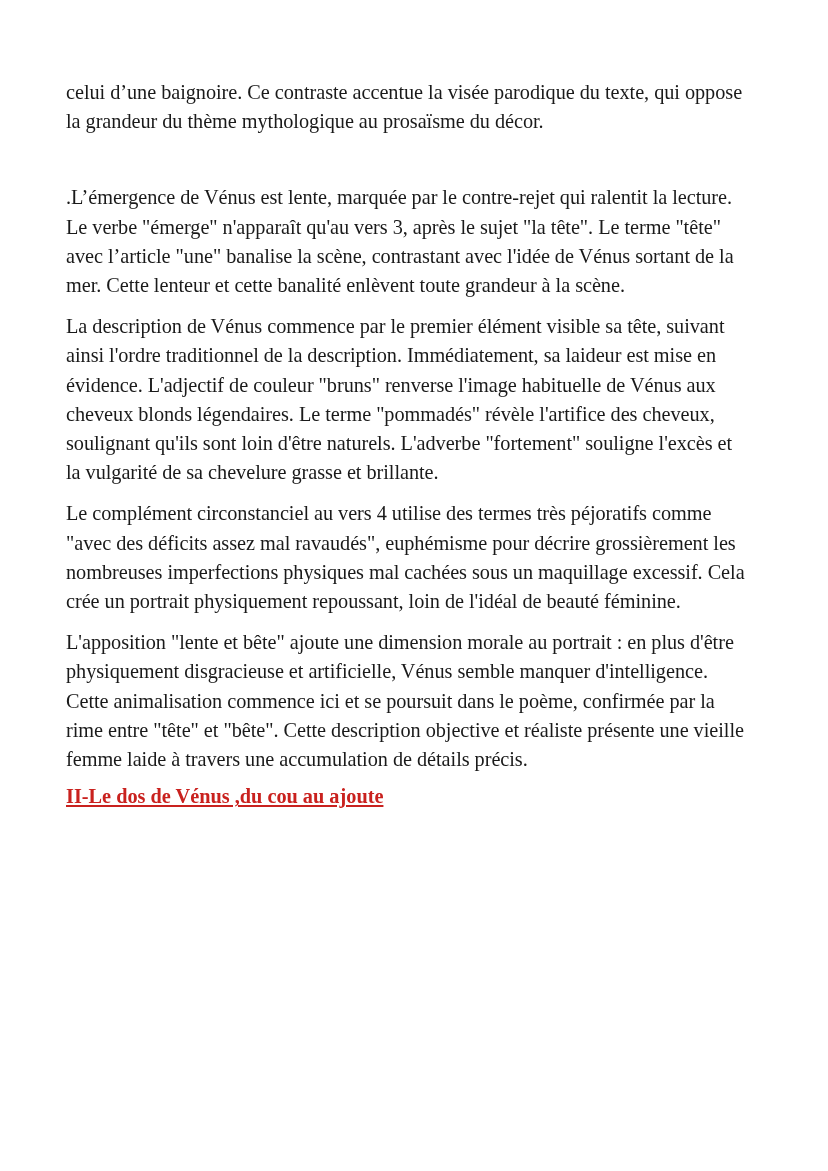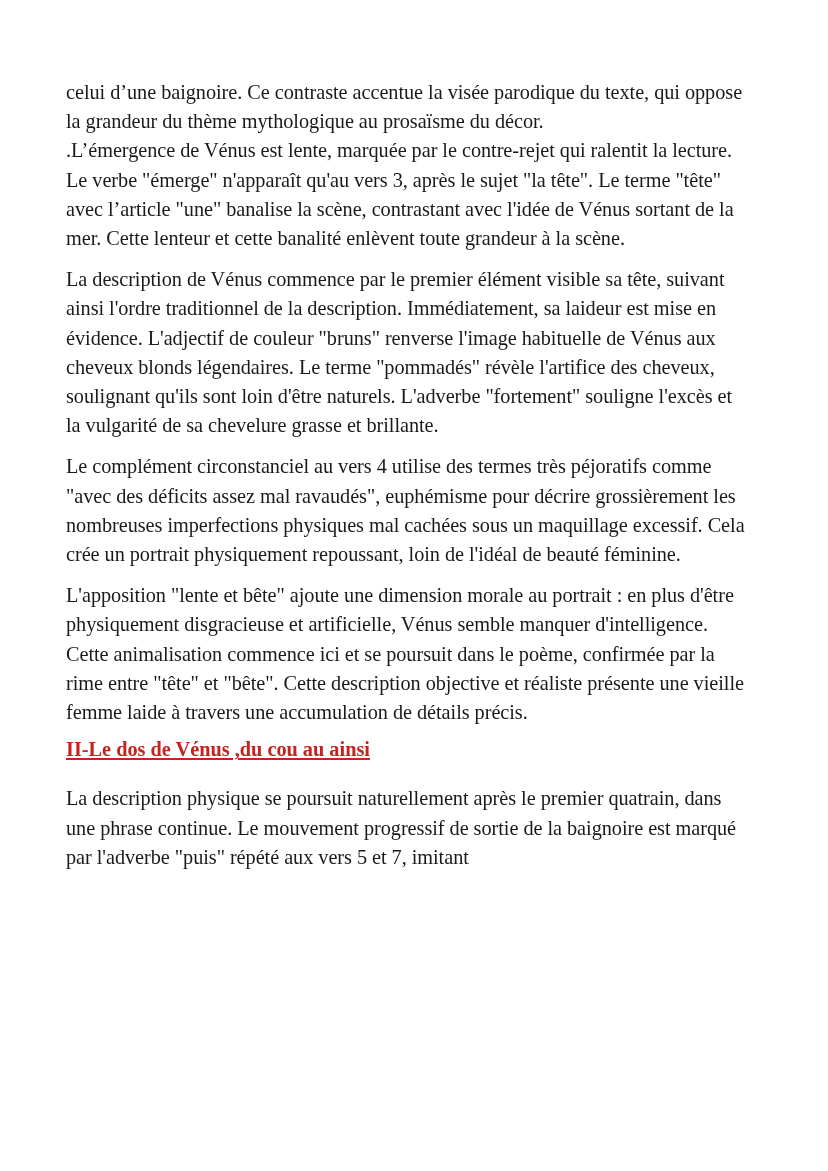--- a/index.html
+++ b/index.html
@@ -20,21 +20,21 @@
       left: 66px;
       top: 78px;
       width: 680px;
     }
     .para {
       font-size: 20.3px;
       line-height: 29.2px;
       margin: 0;
       letter-spacing: -0.05px;
     }
-    .gap-large { }
+    .gap-large { margin-top: 47px; }
     .gap-small { margin-top: 12px; }
     .heading {
       font-size: 20.3px;
       line-height: 29.2px;
       font-weight: bold;
       color: #c9211e;
       text-decoration: underline;
       text-decoration-thickness: 2px;
       text-underline-offset: 2px;
       margin: 8px 0 0 0;
@@ -43,15 +43,14 @@
   </style>
 </head>
 <body>
 
 <div class="page">
   <p class="para">celui d’une baignoire. Ce contraste accentue la visée parodique du texte, qui oppose la grandeur du thème mythologique au prosaïsme du décor.</p>
   <p class="para gap-large">.L’émergence de Vénus est lente, marquée par le contre-rejet qui ralentit la lecture. Le verbe "émerge" n'apparaît qu'au vers 3, après le sujet "la tête". Le terme "tête" avec l’article "une" banalise la scène, contrastant avec l'idée de Vénus sortant de la mer. Cette lenteur et cette banalité enlèvent toute grandeur à la scène.</p>
   <p class="para gap-small">La description de Vénus commence par le premier élément visible sa tête, suivant ainsi l'ordre traditionnel de la description. Immédiatement, sa laideur est mise en évidence. L'adjectif de couleur "bruns" renverse l'image habituelle de Vénus aux cheveux blonds légendaires. Le terme "pommadés" révèle l'artifice des cheveux, soulignant qu'ils sont loin d'être naturels. L'adverbe "fortement" souligne l'excès et la vulgarité de sa chevelure grasse et brillante.</p>
   <p class="para gap-small">Le complément circonstanciel au vers 4 utilise des termes très péjoratifs comme "avec des déficits assez mal ravaudés", euphémisme pour décrire grossièrement les nombreuses imperfections physiques mal cachées sous un maquillage excessif. Cela crée un portrait physiquement repoussant, loin de l'idéal de beauté féminine.</p>
   <p class="para gap-small">L'apposition "lente et bête" ajoute une dimension morale au portrait : en plus d'être physiquement disgracieuse et artificielle, Vénus semble manquer d'intelligence. Cette animalisation commence ici et se poursuit dans le poème, confirmée par la rime entre "tête" et "bête". Cette description objective et réaliste présente une vieille femme laide à travers une accumulation de détails précis.</p>
-  <h2 class="heading">II-Le dos de Vénus ,du cou au ainsi</h2>
-  <p class="para gap-after-heading">La description physique se poursuit naturellement après le premier quatrain, dans une phrase continue. Le mouvement progressif de sortie de la baignoire est marqué par l'adverbe "puis" répété aux vers 5 et 7, imitant</p>
+  <h2 class="heading">II-Le dos de Vénus ,du cou au ajoute</h2>
 </div>
 
 </body></html>

